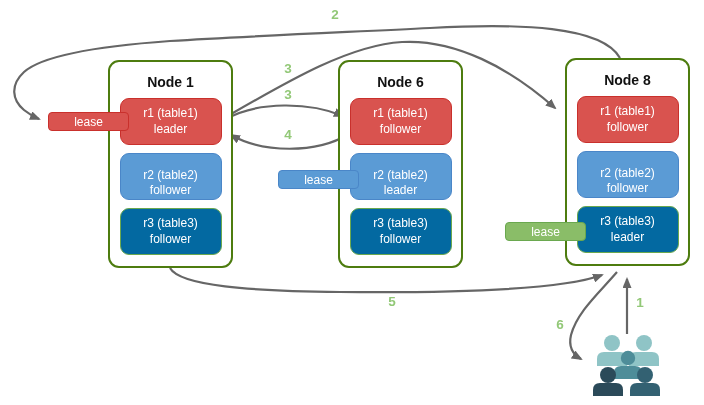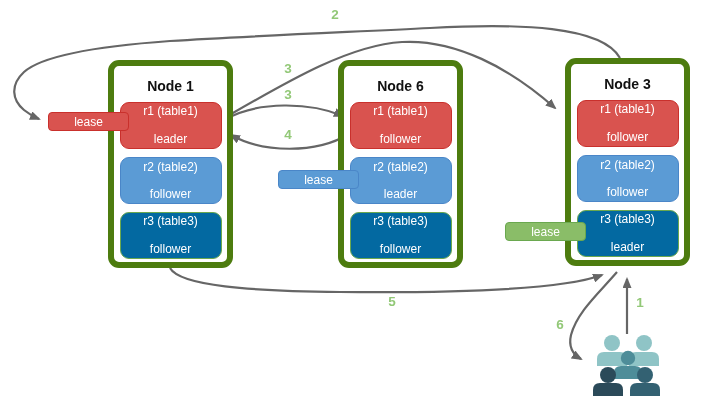--- a/index.html
+++ b/index.html
@@ -3,31 +3,31 @@
 <meta charset="utf-8">
 <style>
   html,body{margin:0;padding:0;background:#ffffff;}
   .canvas{
     position:relative;width:704px;height:405px;background:#ffffff;
     font-family:"Liberation Sans",sans-serif;overflow:hidden;
   }
   .arrows{position:absolute;left:0;top:0;width:704px;height:405px;pointer-events:none;}
   .node{
     position:absolute;width:125px;height:208px;background:#ffffff;
-    border:6px solid #4d7c0f;border-radius:11px;box-sizing:border-box;
+    border:2px solid #4d7c0f;border-radius:11px;box-sizing:border-box;
   }
   .node-title{
     text-align:center;font-weight:bold;font-size:14px;color:#111111;
     margin-top:12px;margin-bottom:8px;
   }
   .replica{
     width:102px;height:47px;margin:0 auto 8px auto;border-radius:9px;
     color:#ffffff;font-size:12px;text-align:center;display:flex;
     flex-direction:column;justify-content:center;line-height:1.3;
-    box-sizing:border-box;border:1.5px solid transparent;gap:12px;
+    box-sizing:border-box;border:1.5px solid transparent;
   }
   .replica.red{background:#D9534F;border-color:#C9302C;}
   .replica.blue{background:#5B9BD5;border-color:#4A86C8;justify-content:flex-end;}
   .replica.green{background:#0369a1;border-color:#6AA84F;}
   .lease{
     position:absolute;width:81px;height:19px;border-radius:4px;color:#ffffff;
     font-size:12px;display:flex;align-items:center;justify-content:center;
     box-sizing:border-box;border:1.5px solid transparent;
   }
   .lease.red{background:#D9534F;border-color:#C9302C;}
@@ -87,21 +87,21 @@
       <span>r2 (table2)</span>
       <span>leader</span>
     </div>
     <div class="replica green">
       <span>r3 (table3)</span>
       <span>follower</span>
     </div>
   </div>
 
   <div class="node" style="left:565px;top:58px;">
-    <div class="node-title">Node 3</div>
+    <div class="node-title">Node 8</div>
     <div class="replica red">
       <span>r1 (table1)</span>
       <span>follower</span>
     </div>
     <div class="replica blue">
       <span>r2 (table2)</span>
       <span>follower</span>
     </div>
     <div class="replica green">
       <span>r3 (table3)</span>

